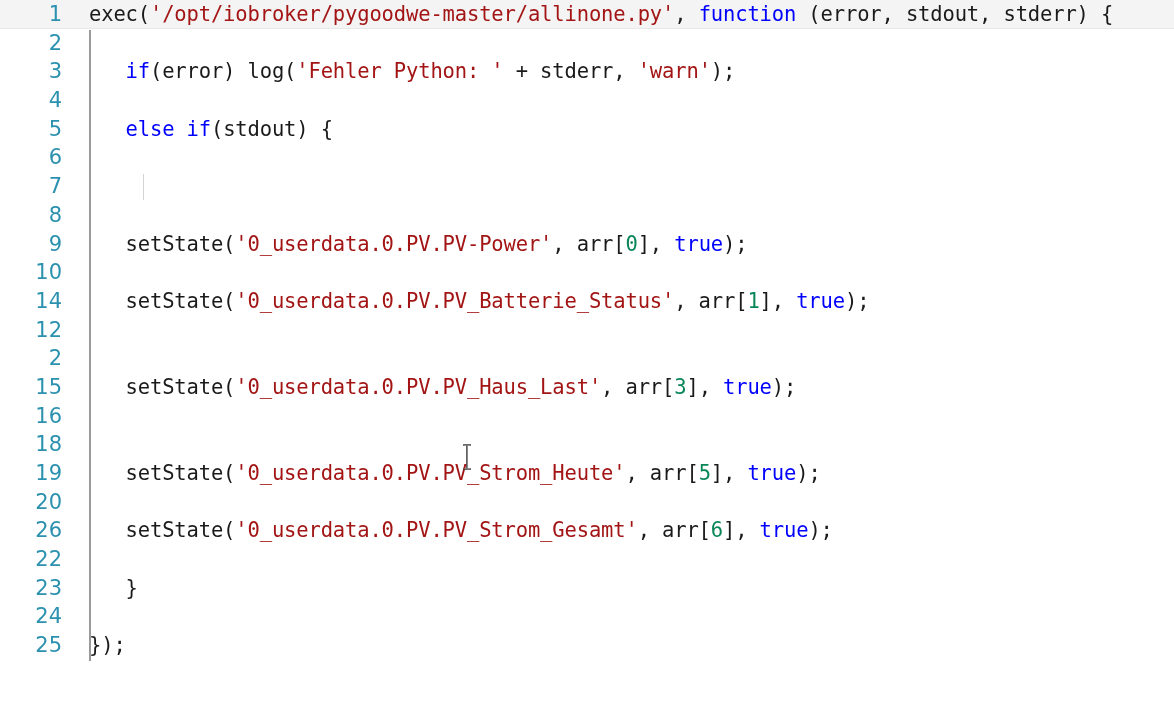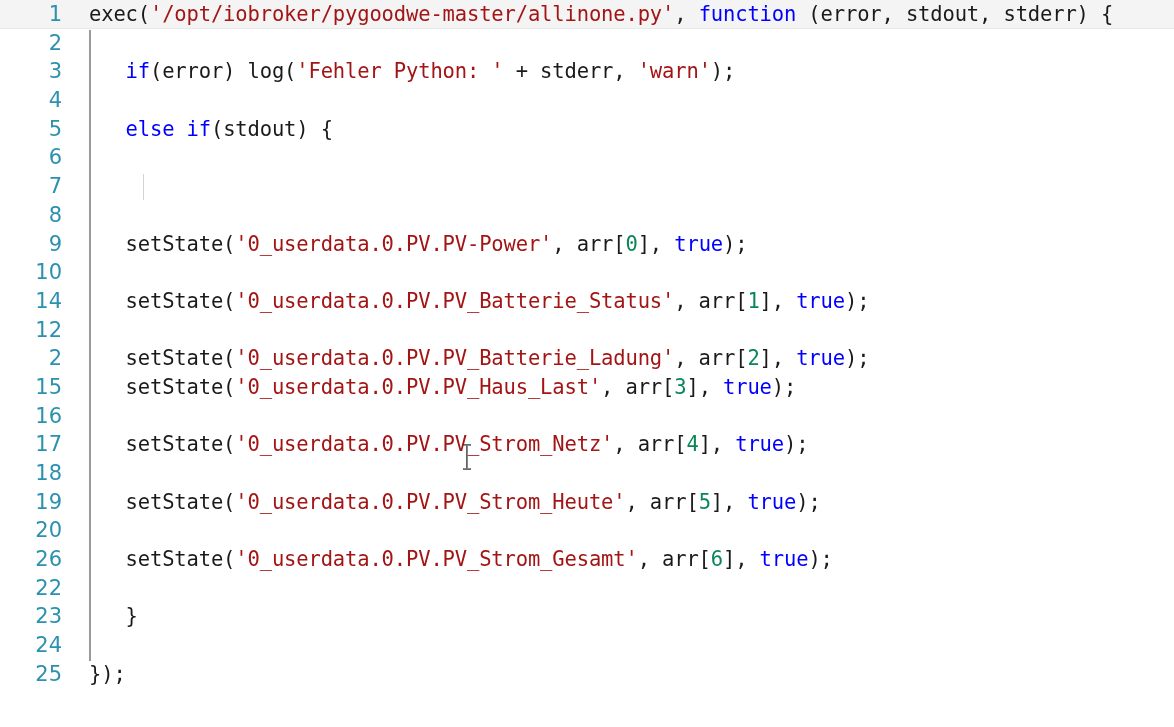--- a/index.html
+++ b/index.html
@@ -104,24 +104,23 @@
       <div class="row"><div class="gutter">3</div><div class="code"><span class="plain">   </span><span class="kw">if</span><span class="plain">(error) log(</span><span class="str">'Fehler Python: '</span><span class="plain"> + stderr, </span><span class="str">'warn'</span><span class="plain">);</span></div></div>
       <div class="row"><div class="gutter">4</div><div class="code"></div></div>
       <div class="row"><div class="gutter">5</div><div class="code"><span class="plain">   </span><span class="kw">else</span><span class="plain"> </span><span class="kw">if</span><span class="plain">(stdout) {</span></div></div>
       <div class="row"><div class="gutter">6</div><div class="code"></div></div>
       <div class="row"><div class="gutter">7</div></div>
       <div class="row"><div class="gutter">8</div><div class="code"></div></div>
       <div class="row"><div class="gutter">9</div><div class="code"><span class="plain">   setState(</span><span class="str">'0_userdata.0.PV.PV-Power'</span><span class="plain">, arr[</span><span class="num">0</span><span class="plain">], </span><span class="kw">true</span><span class="plain">);</span></div></div>
       <div class="row"><div class="gutter">10</div><div class="code"></div></div>
       <div class="row"><div class="gutter">14</div><div class="code"><span class="plain">   setState(</span><span class="str">'0_userdata.0.PV.PV_Batterie_Status'</span><span class="plain">, arr[</span><span class="num">1</span><span class="plain">], </span><span class="kw">true</span><span class="plain">);</span></div></div>
       <div class="row"><div class="gutter">12</div><div class="code"></div></div>
-      <div class="row"><div class="gutter">2</div><div class="code"><span class="plain">   setState(</span><span class="str">'0_userdata.0.PV.PV_Batterie_Ladung'</span><span class="plain">, arr[</span><span class="num">2</span><span class="plain">], </span><span class="kw">true</span><span class="plain">);</span></div></div>
+      <div class="row"><div class="gutter">2</div></div>
       <div class="row"><div class="gutter">15</div><div class="code"><span class="plain">   setState(</span><span class="str">'0_userdata.0.PV.PV_Haus_Last'</span><span class="plain">, arr[</span><span class="num">3</span><span class="plain">], </span><span class="kw">true</span><span class="plain">);</span></div></div>
       <div class="row"><div class="gutter">16</div><div class="code"></div></div>
-      <div class="row"><div class="gutter">17</div><div class="code"><span class="plain">   setState(</span><span class="str">'0_userdata.0.PV.PV_Strom_Netz'</span><span class="plain">, arr[</span><span class="num">4</span><span class="plain">], </span><span class="kw">true</span><span class="plain">);</span></div></div>
       <div class="row"><div class="gutter">18</div><div class="code"></div></div>
       <div class="row"><div class="gutter">19</div><div class="code"><span class="plain">   setState(</span><span class="str">'0_userdata.0.PV.PV_Strom_Heute'</span><span class="plain">, arr[</span><span class="num">5</span><span class="plain">], </span><span class="kw">true</span><span class="plain">);</span></div></div>
       <div class="row"><div class="gutter">20</div><div class="code"></div></div>
       <div class="row"><div class="gutter">26</div><div class="code"><span class="plain">   setState(</span><span class="str">'0_userdata.0.PV.PV_Strom_Gesamt'</span><span class="plain">, arr[</span><span class="num">6</span><span class="plain">], </span><span class="kw">true</span><span class="plain">);</span></div></div>
       <div class="row"><div class="gutter">22</div><div class="code"></div></div>
       <div class="row"><div class="gutter">23</div><div class="code"><span class="plain">   }</span></div></div>
       <div class="row"><div class="gutter">24</div><div class="code"></div></div>
       <div class="row"><div class="gutter">25</div><div class="code"><span class="plain">});</span></div></div>
     </div>
 

